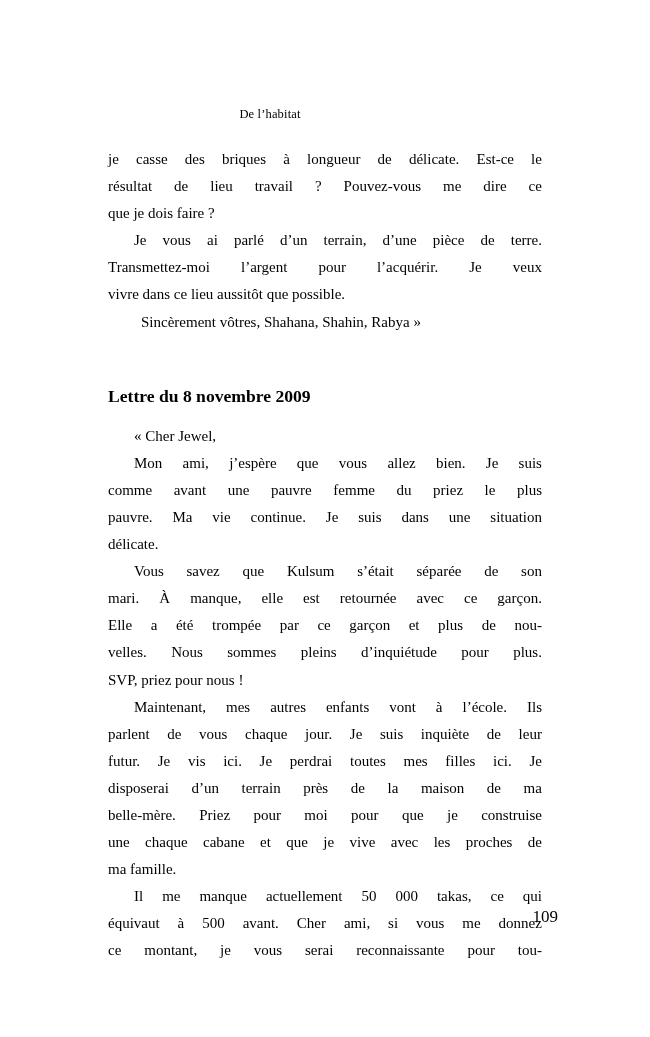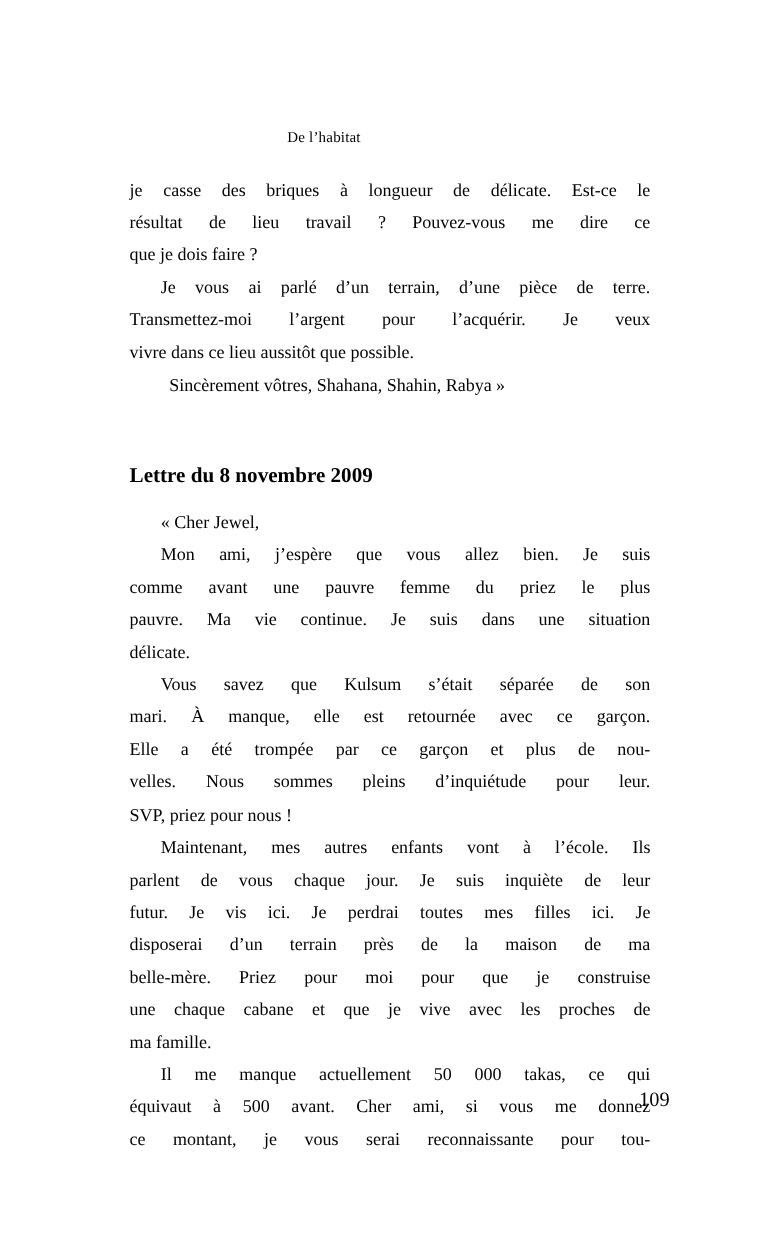--- a/index.html
+++ b/index.html
@@ -236,21 +236,21 @@
           <span>de</span>
           <span>nou-</span>
         </span>
         <span class="line j">
           <span>velles.</span>
           <span>Nous</span>
           <span>sommes</span>
           <span>pleins</span>
           <span>d’inquiétude</span>
           <span>pour</span>
-          <span>leur.</span>
+          <span>plus.</span>
         </span>
         <span class="line last">SVP, priez pour nous !</span>
       </p>
       <p class="para">
         <span class="line j indent-1">
           <span>Maintenant,</span>
           <span>mes</span>
           <span>autres</span>
           <span>enfants</span>
           <span>vont</span>

